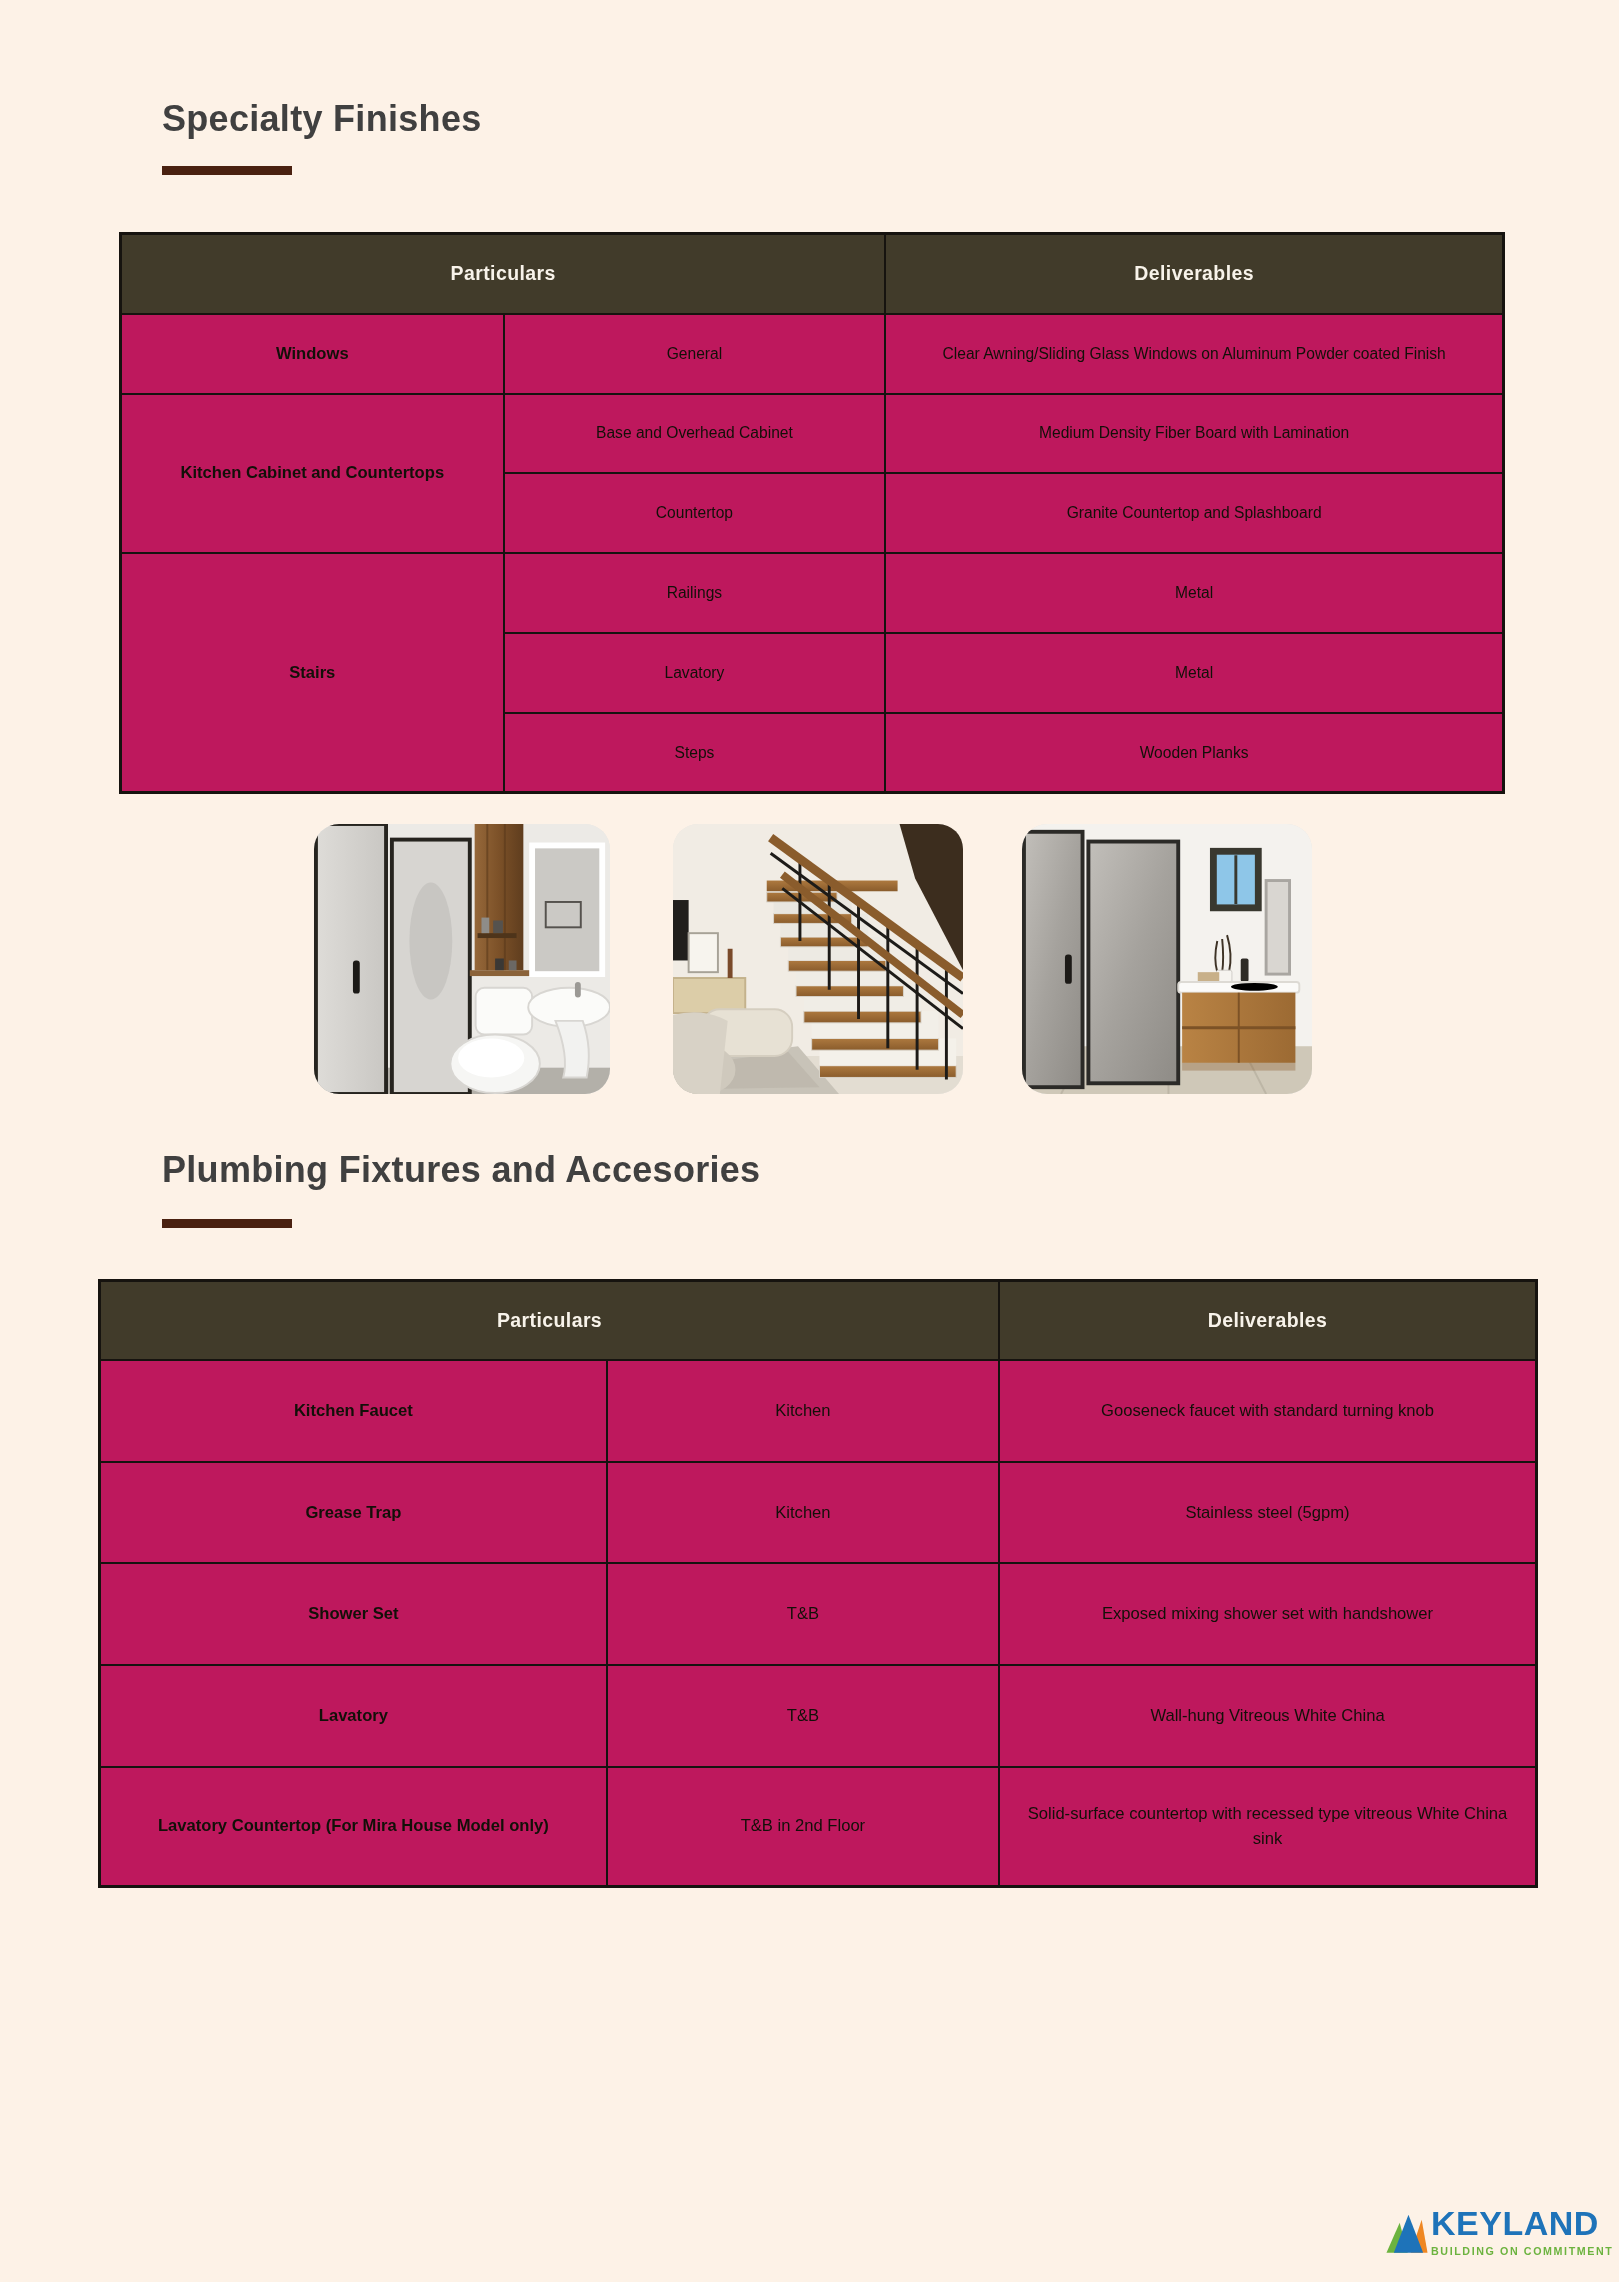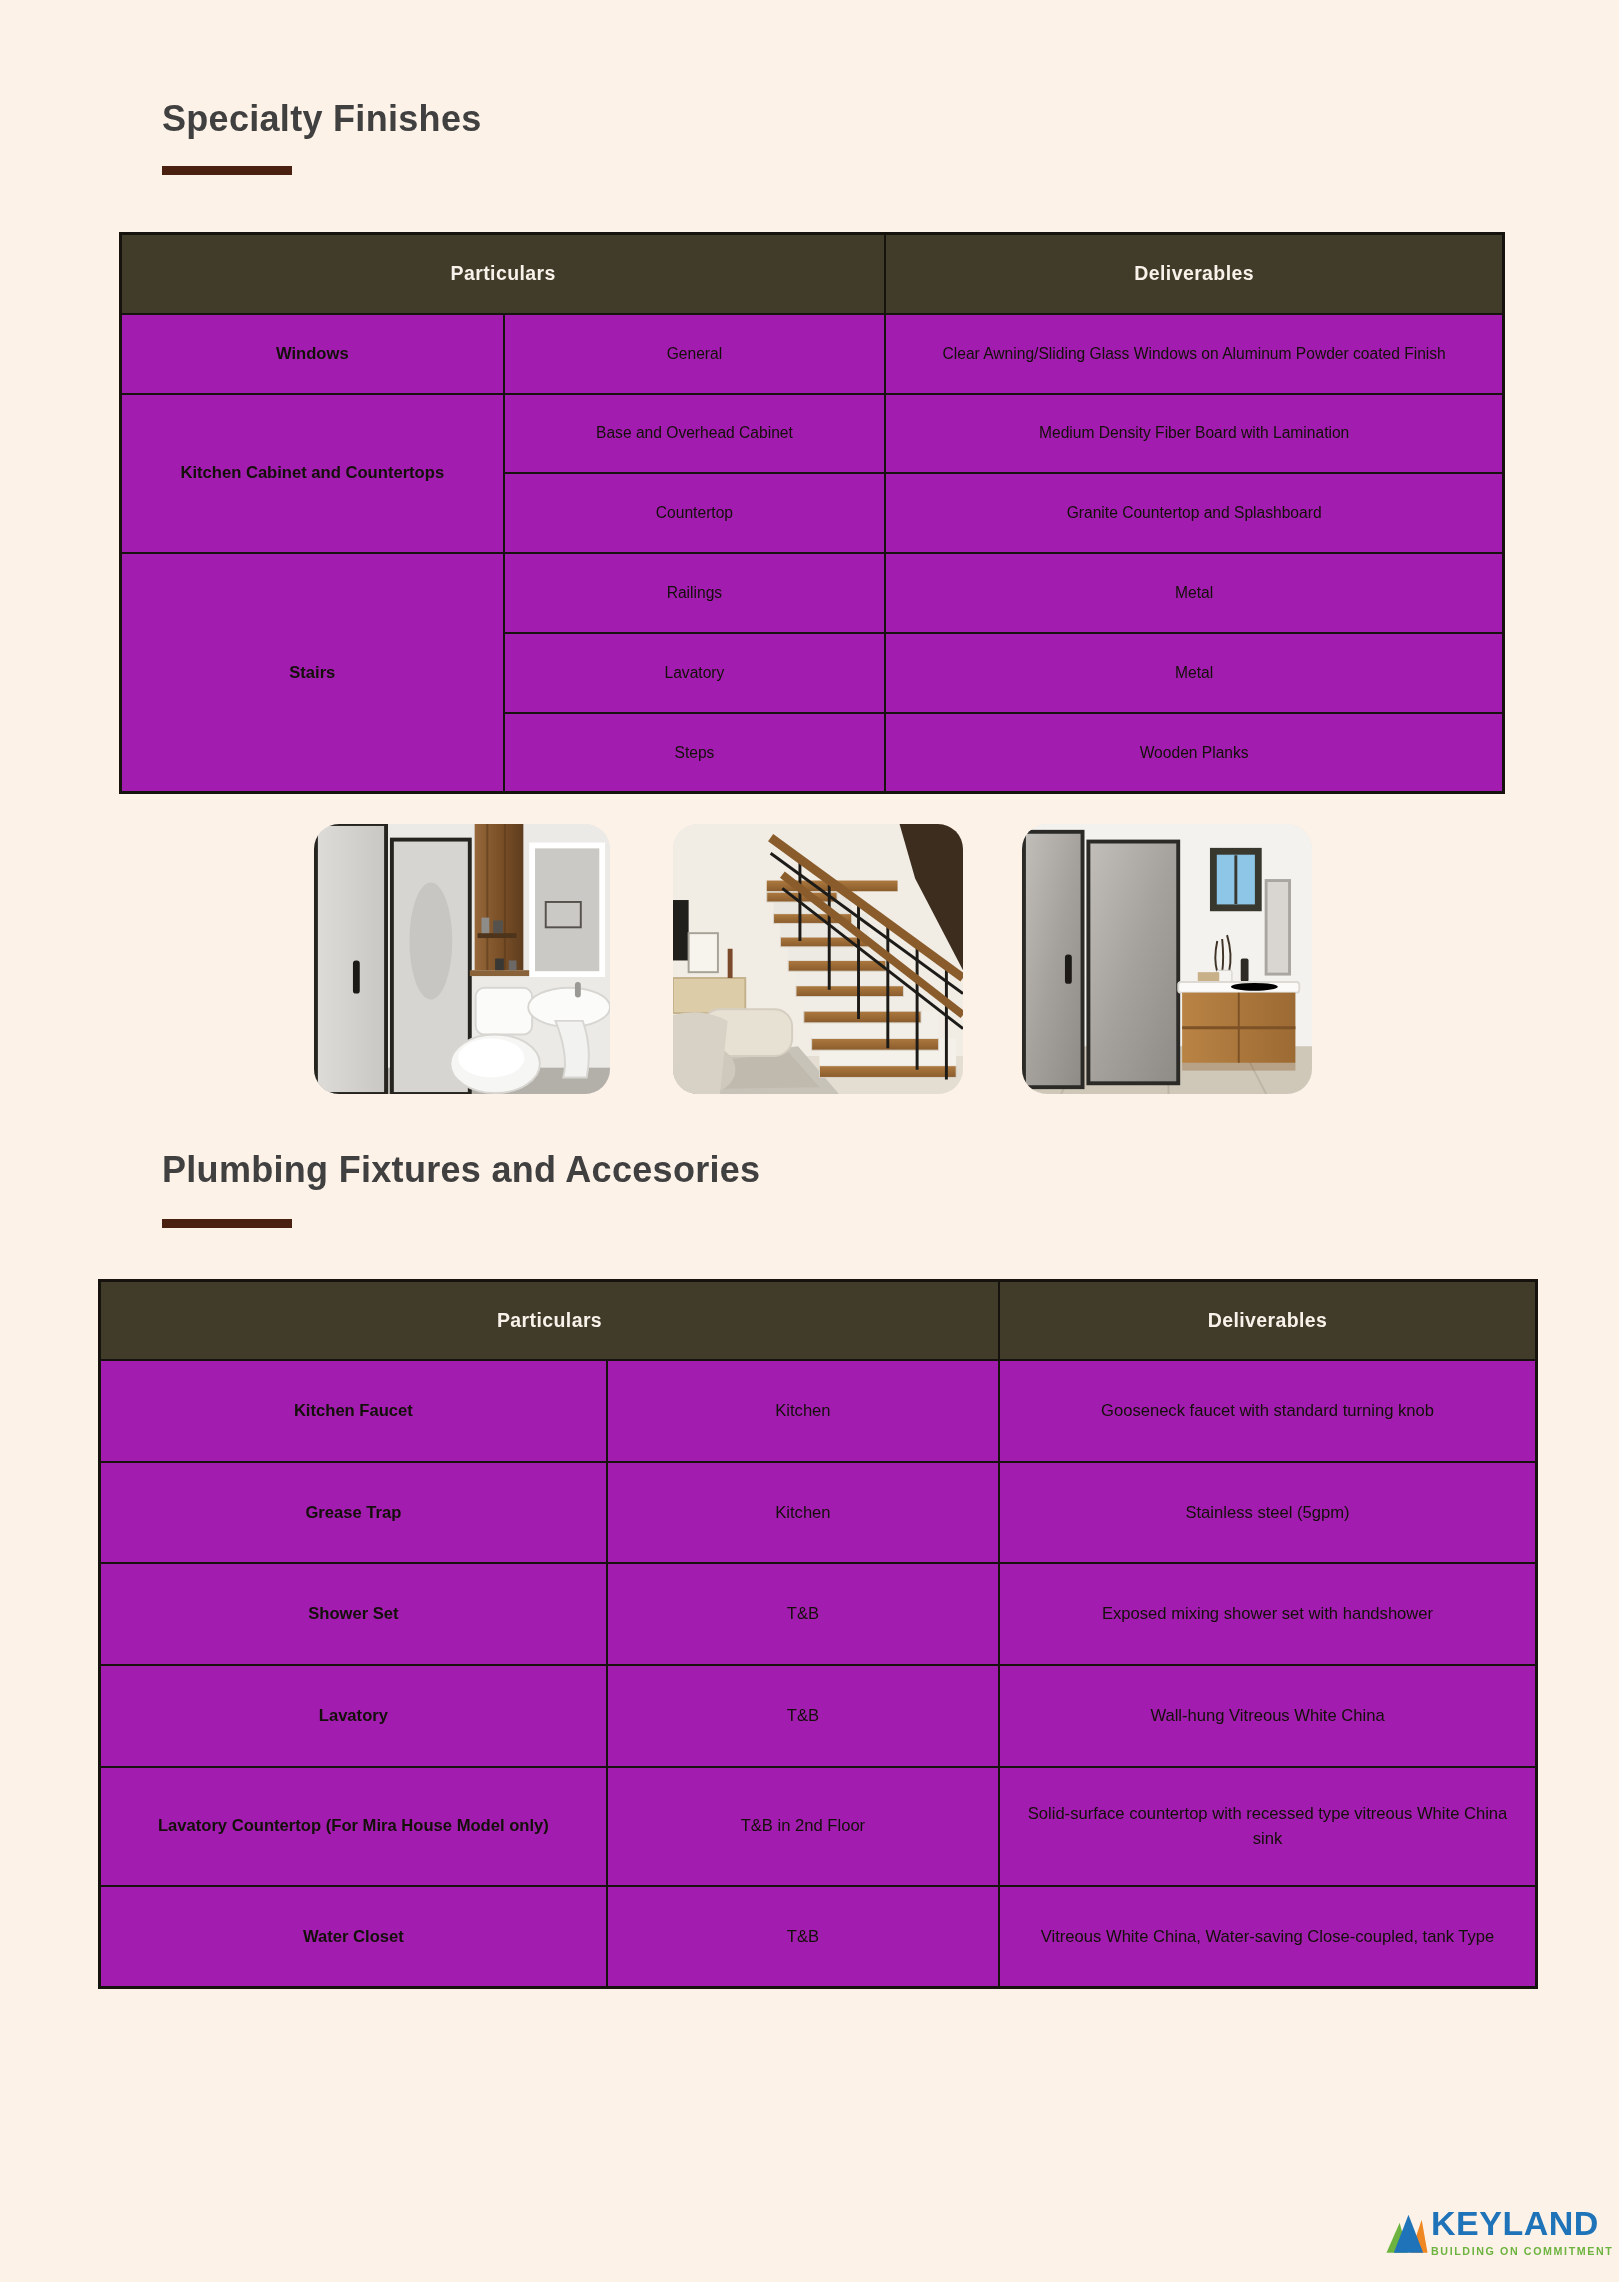--- a/index.html
+++ b/index.html
@@ -13,21 +13,21 @@
   .sec-title{
     position:absolute;left:162px;
     font-size:36px;font-weight:700;color:#404040;letter-spacing:0.3px;
     white-space:nowrap;
   }
   .rule{
     position:absolute;left:162px;width:130px;height:8.8px;background:#4a2110;
   }
   table{
     position:absolute;border-collapse:collapse;table-layout:fixed;
-    background:#a21caf;border:3.9px solid #16130f;
+    background:#be185d;border:3.9px solid #16130f;
   }
   th,td{
     border:2.9px solid #16130f;text-align:center;vertical-align:middle;
     padding:5.9px 19.5px;word-wrap:break-word;
   }
   th{
     background:#413b2a;color:#f8f3ea;font-size:19.5px;font-weight:700;letter-spacing:0.4px;
   }
   td{font-size:15.6px;line-height:1.55;}
   td.group,td.item{font-weight:700;font-size:16.6px;}
@@ -278,25 +278,20 @@
     <tr>
       <td class="item">Lavatory</td>
       <td class="loc-cell">T&amp;B</td>
       <td>Wall-hung Vitreous White China</td>
     </tr>
     <tr class="tall">
       <td class="item">Lavatory Countertop (For Mira House Model only)</td>
       <td class="loc-cell">T&amp;B in 2nd Floor</td>
       <td>Solid-surface countertop with recessed type vitreous White China sink</td>
     </tr>
-    <tr>
-      <td class="item">Water Closet</td>
-      <td class="loc-cell">T&amp;B</td>
-      <td>Vitreous White China, Water-saving Close-coupled, tank Type</td>
-    </tr>
   </tbody>
 </table>
 
 <div class="logo">
   <svg class="logo-mark" viewBox="0 0 60 58">
     <polygon points="2,54 20,13 31,54" fill="#6cb33f"></polygon>
     <polygon points="35,54 50,9 58,54" fill="#ef8722"></polygon>
     <polygon points="12,54 32,2 52,54" fill="#1e73b9"></polygon>
   </svg>
   <div class="logo-text">

